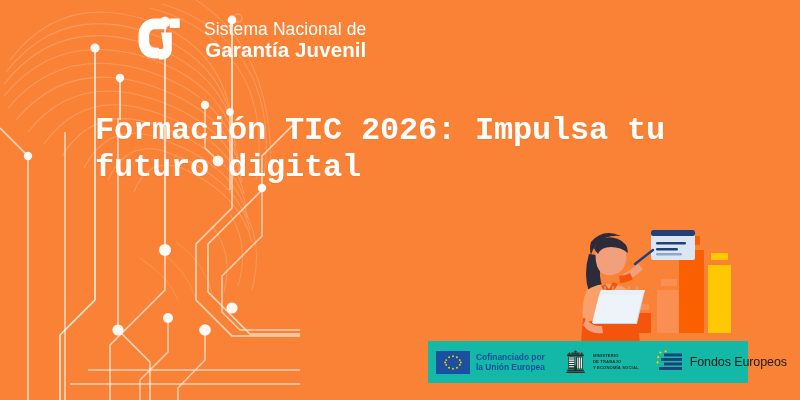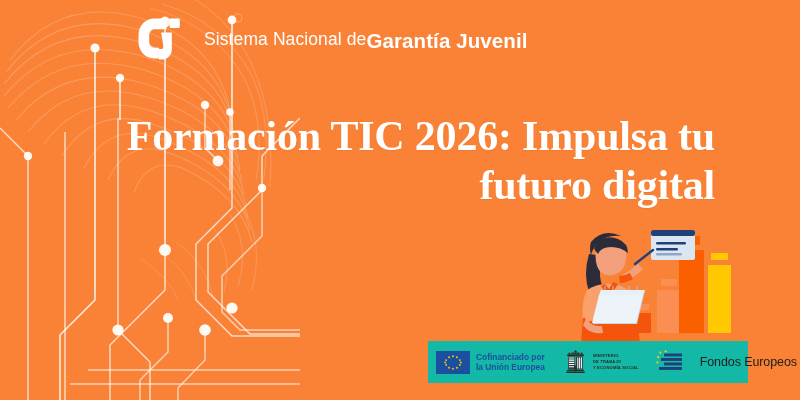--- a/index.html
+++ b/index.html
@@ -33,21 +33,21 @@
     position: absolute;
     left: 128px;
     top: 8px;
     display: flex;
     align-items: center;
     gap: 14px;
   }
   #brand-mark { width: 62px; height: 62px; flex: none; }
   #brand-text {
     display: flex;
-    flex-direction: row;
+    flex-direction: column;
     justify-content: center;
     line-height: 1.12;
     padding-top: 4px;
   }
   .brand-line-1 {
     color: #ffffff;
     font-size: 17.5px;
     font-weight: 400;
     letter-spacing: .1px;
     white-space: nowrap;
@@ -61,27 +61,27 @@
     text-align: right;
   }
 
   
   #headline {
     position: absolute;
     left: 95px;
     top: 112px;
     width: 620px;
     margin: 0;
-    text-align: right;
+    text-align: left;
     color: #ffffff;
-    font-size: 42px;
+    font-size: 32px;
     line-height: 1.16;
     font-weight: 700;
     letter-spacing: -0.2px;
-    font-family: Liberation Serif, serif;
+    font-family: Liberation Mono, monospace;
     text-shadow: 0 1px 1px rgba(180,80,15,.12);
   }
 
   
   #illustration {
     position: absolute;
     left: 575px;
     top: 218px;
     width: 180px;
     height: 125px;
@@ -118,21 +118,21 @@
   #ministry-block { gap: 4px; padding: 0 8px; }
   #ministry-crest { width: 27px; height: 27px; flex: none; }
   #ministry-caption {
     color: #2b2b2b;
     font-size: 4.1px;
     font-weight: 700;
     line-height: 1.42;
     letter-spacing: .18px;
     white-space: nowrap;
   }
-  #fondos-block { gap: 16px; padding-left: 9px; align-items: center; }
+  #fondos-block { gap: 6px; padding-left: 9px; align-items: center; }
   #fondos-mark { width: 28px; height: 24px; flex: none; }
   #fondos-caption {
     color: #1d1d1b;
     font-size: 12.5px;
     font-weight: 400;
     white-space: nowrap;
     letter-spacing: -.1px;
   }
 </style>
 </head>

